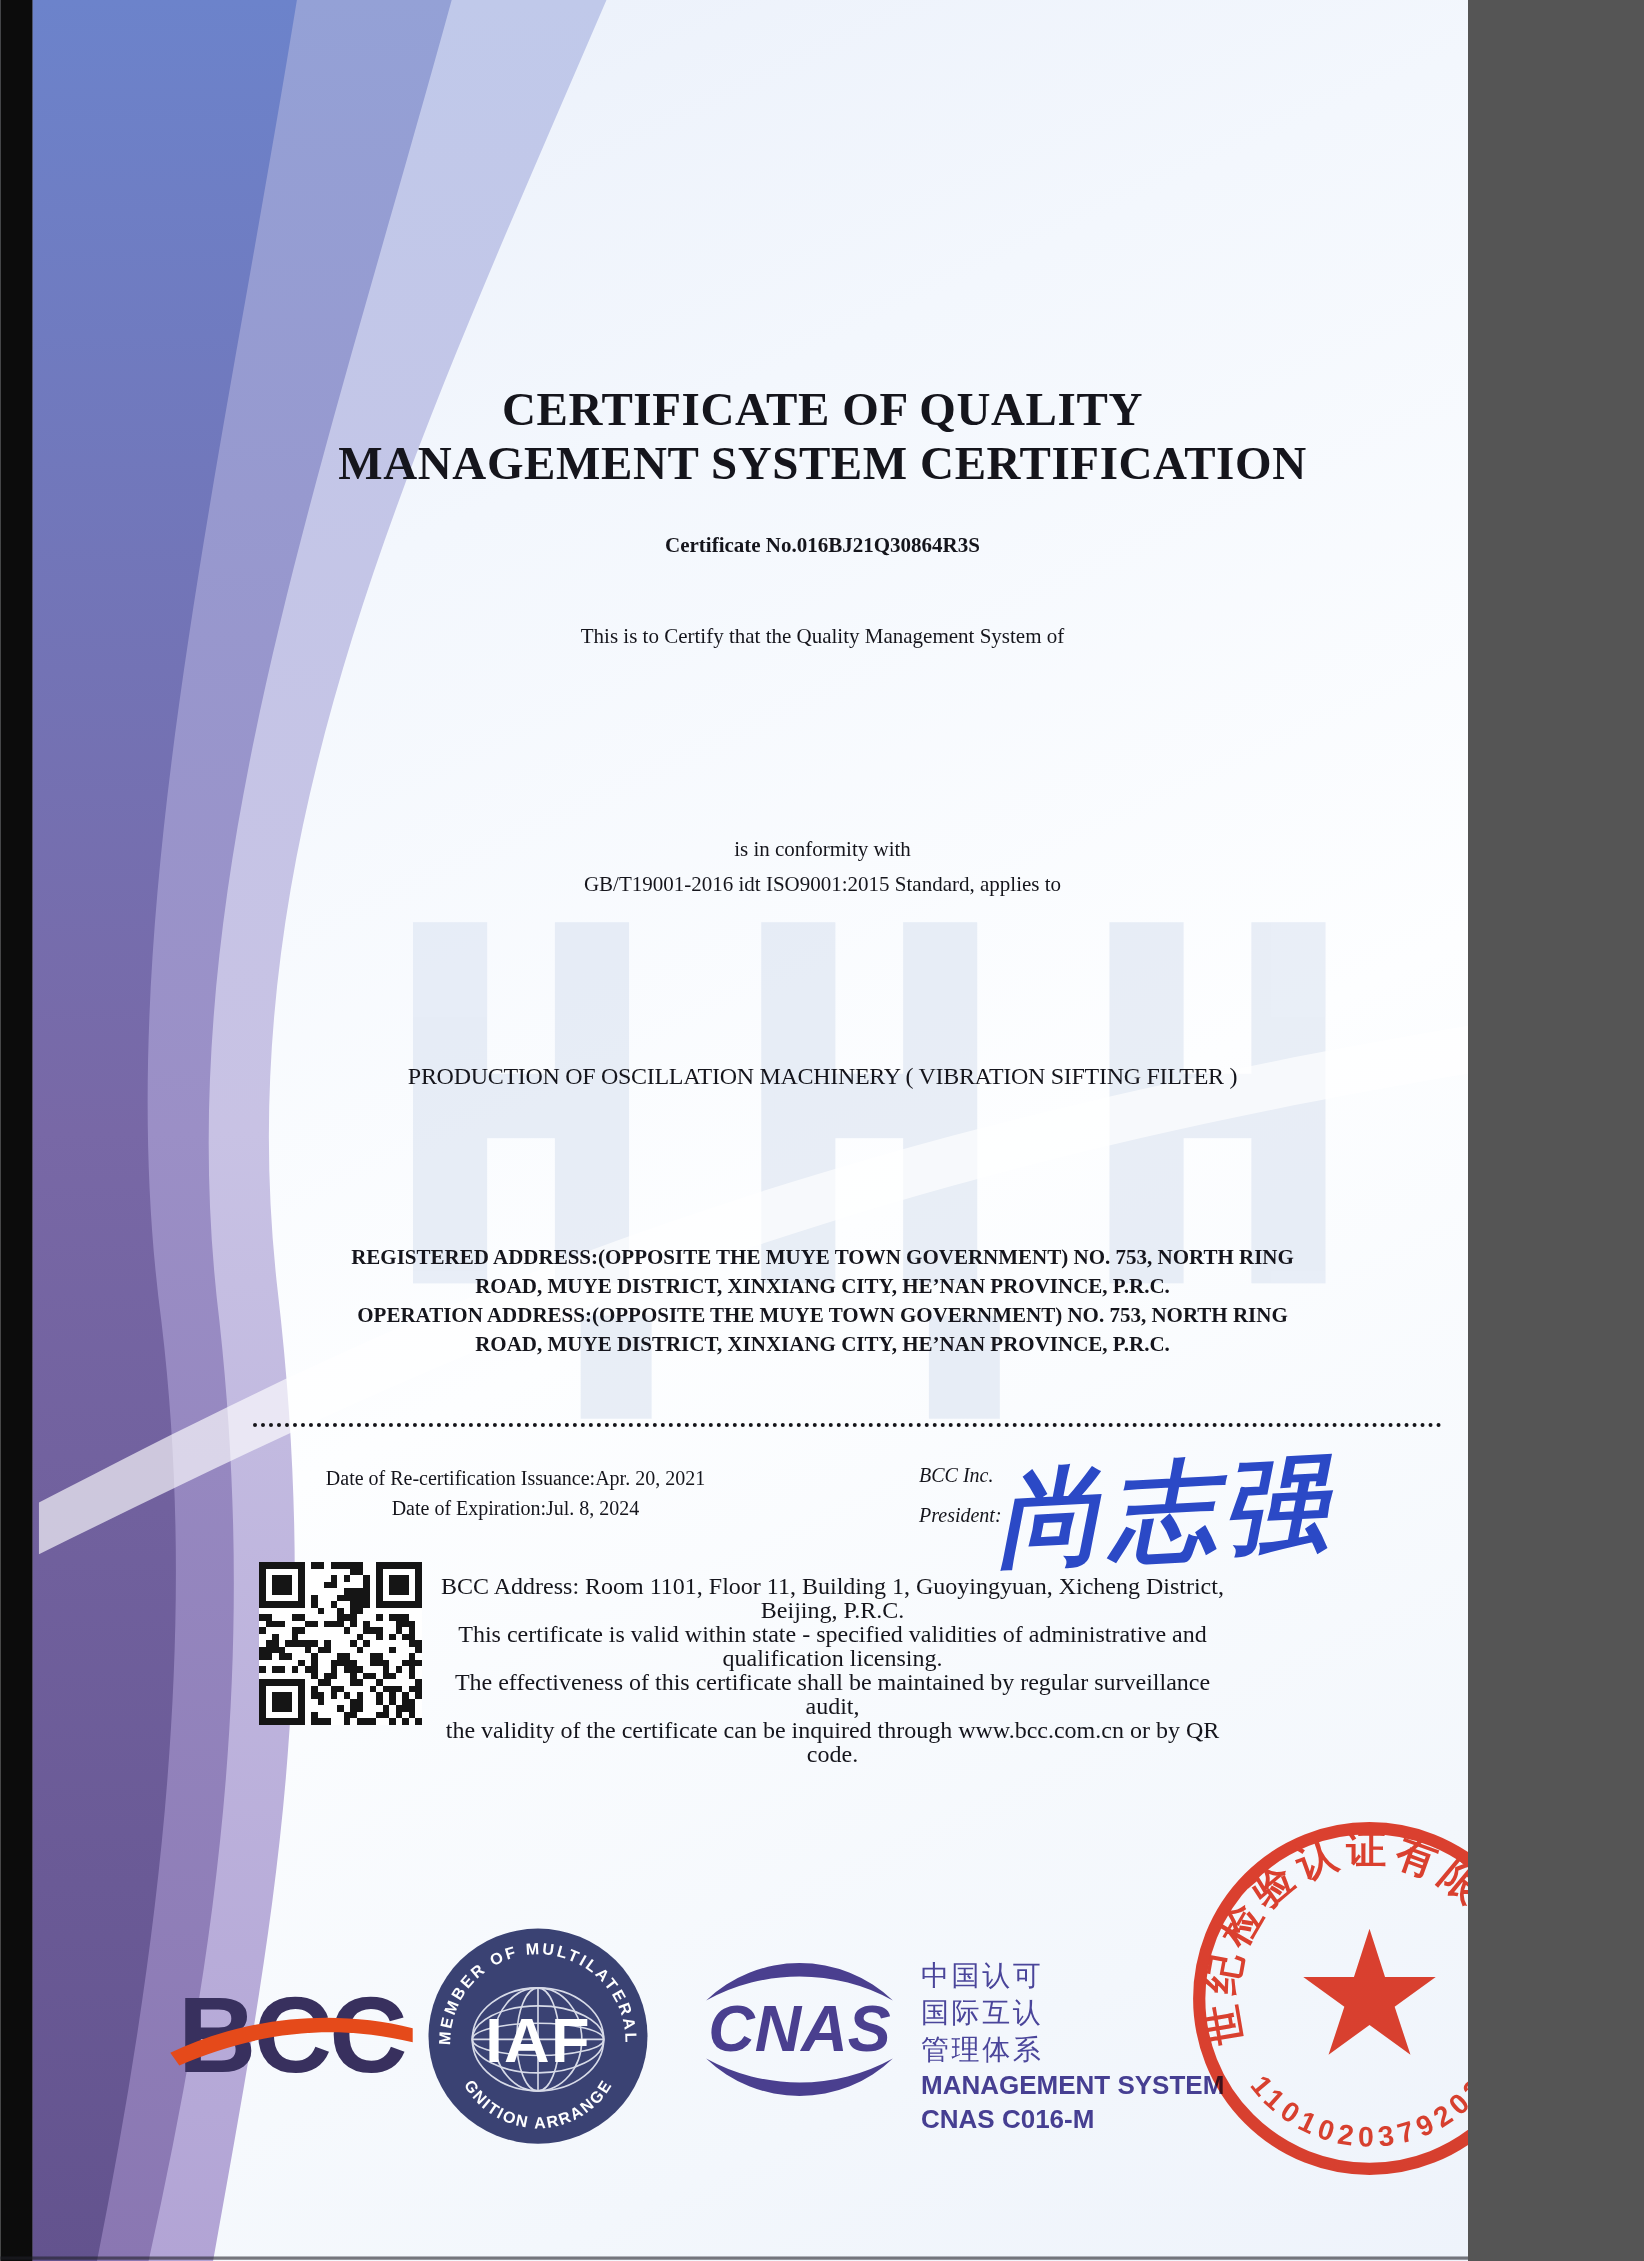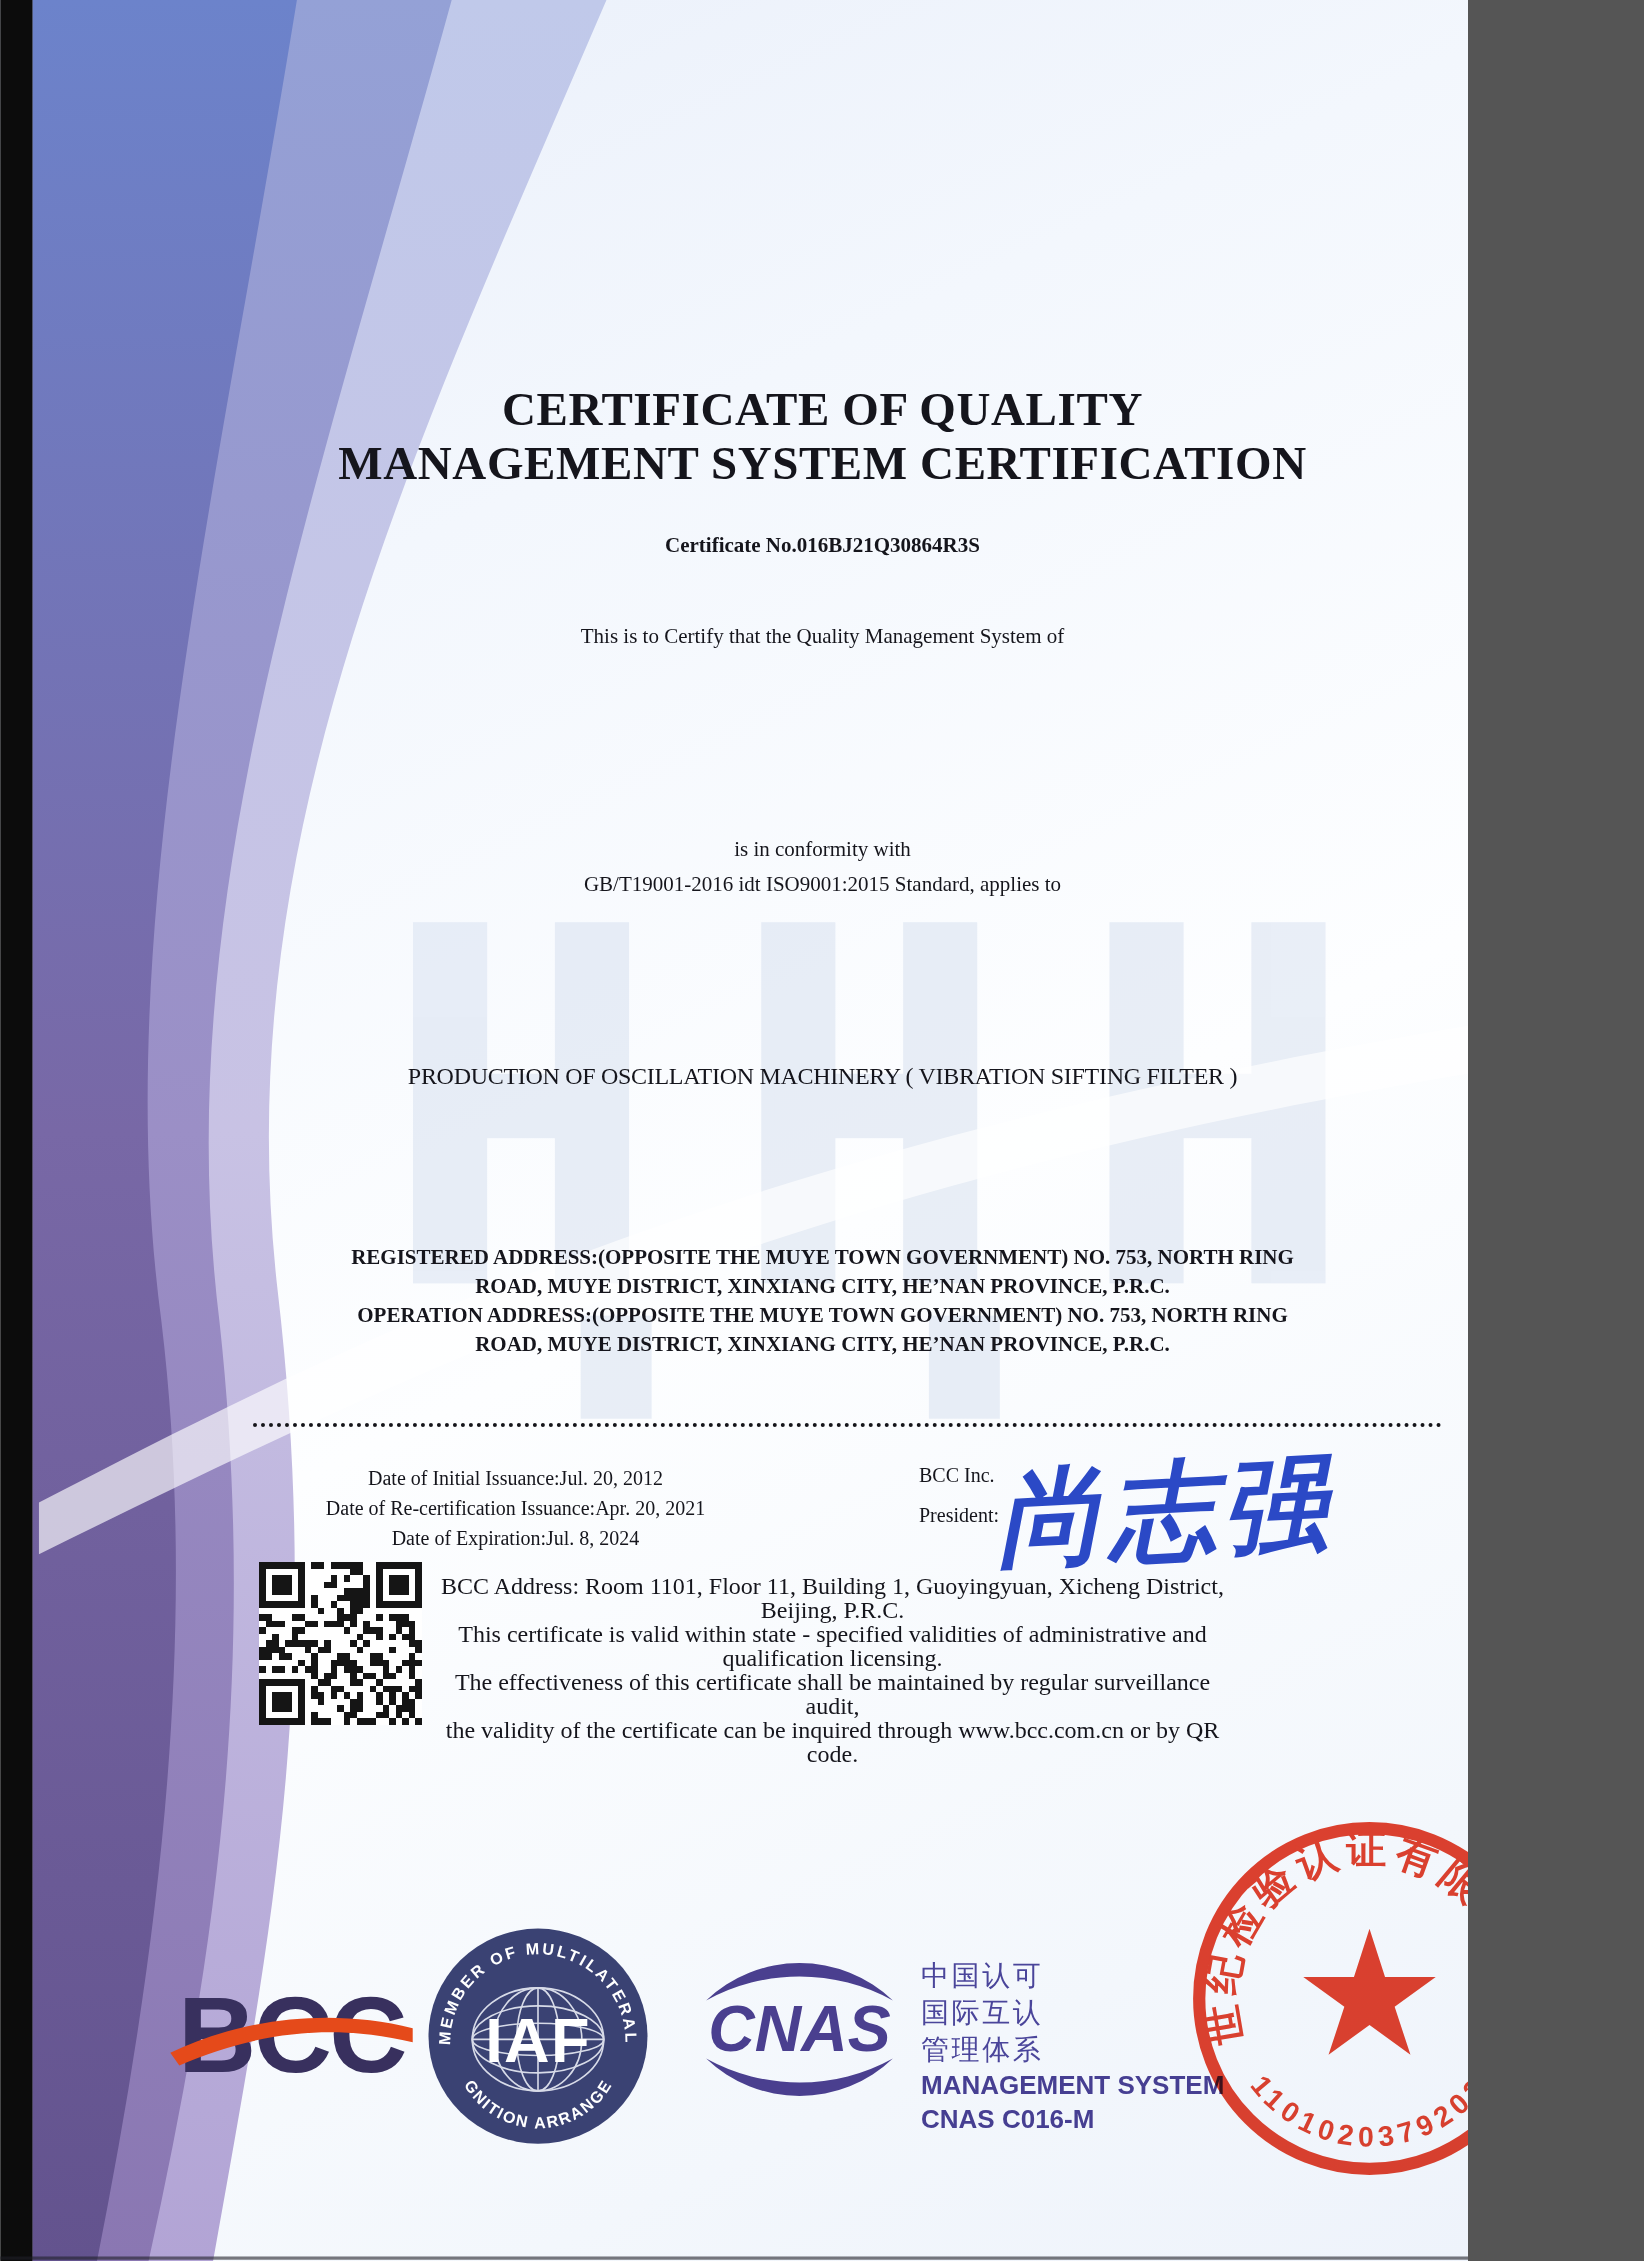--- a/index.html
+++ b/index.html
@@ -13,21 +13,21 @@
   }
   .abs{position:absolute;}
   .ctr{left:97px;width:1451px;text-align:center;}
   .title{font-size:47px;font-weight:bold;letter-spacing:0.6px;line-height:54px;}
   .certline{font-size:21px;font-weight:bold;}
   .body33{font-size:21px;}
   .company{font-size:30px;font-weight:bold;line-height:41px;}
   .scope{font-size:24px;letter-spacing:-0.3px;}
   .addr{font-size:21px;font-weight:bold;line-height:29px;}
   .dates{font-size:20px;line-height:30px;text-align:center;}
-  .issuer{font-size:20px;line-height:1;}
+  .issuer{font-size:20px;line-height:1;font-style:italic;}
   .signature{
     font-family:"DejaVu Sans",sans-serif;
     font-size:106px;color:#2b49c6;letter-spacing:6.4px;
     transform:rotate(-3deg);font-style:italic;font-weight:bold;
   }
   .fineprint{font-size:24px;line-height:24px;text-align:center;}
   .dottedline{border-top:4.5px dotted #15151a;height:0;}
   .accred-cn{font-size:28px;line-height:37px;color:#4a459a;letter-spacing:2.6px;font-family:Liberation Serif, serif;}
   .accred-en{font-family:"Liberation Sans",sans-serif;font-size:26px;font-weight:bold;color:#463f92;line-height:34px;letter-spacing:0px;text-align:left;}
   svg text{font-family:"Liberation Sans",sans-serif;}
@@ -98,21 +98,20 @@
   <div class="abs ctr addr" style="top:1243px;">
     <span>REGISTERED ADDRESS:(OPPOSITE THE MUYE TOWN GOVERNMENT) NO. 753, NORTH RING</span><br>
     <span>ROAD, MUYE DISTRICT, XINXIANG CITY, HE’NAN PROVINCE, P.R.C.</span><br>
     <span>OPERATION ADDRESS:(OPPOSITE THE MUYE TOWN GOVERNMENT) NO. 753, NORTH RING</span><br>
     <span>ROAD, MUYE DISTRICT, XINXIANG CITY, HE’NAN PROVINCE, P.R.C.</span>
   </div>
 
   <div class="abs dottedline" style="left:253px;top:1423px;width:1189px;"></div>
 
   <div class="abs dates" style="left:206px;top:1463px;width:619px;">
-    <div>Date of Initial Issuance:Jul. 20, 2012</div>
     <div>Date of Re-certification Issuance:Apr. 20, 2021</div>
     <div>Date of Expiration:Jul. 8, 2024</div>
   </div>
 
   <div class="abs issuer" style="left:919px;top:1465px;">BCC Inc.</div>
   <div class="abs issuer" style="left:919px;top:1505px;">President:</div>
 
   <div class="abs signature" style="left:996px;top:1441px;">尚志强</div>
 
   <svg class="abs" id="qr-code-svg" style="left:259px;top:1562px;" width="163" height="163" viewBox="0 0 25 25" shape-rendering="crispEdges">

